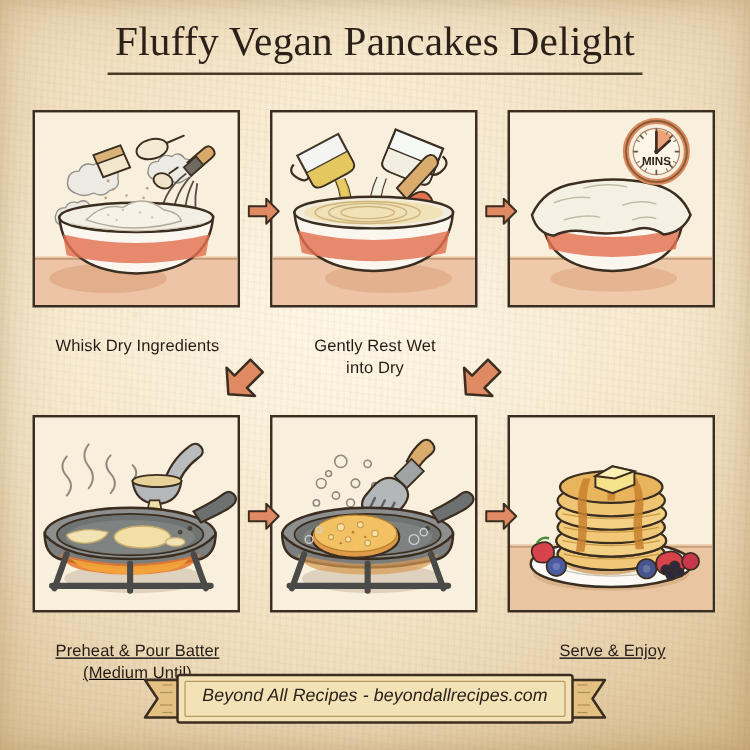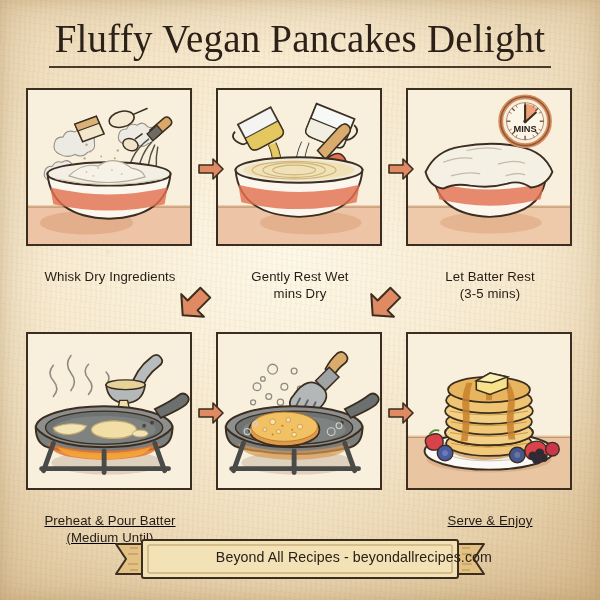--- a/index.html
+++ b/index.html
@@ -49,21 +49,21 @@
   
   .title-wrap {
     position: absolute;
     top: 16px; left: 0; right: 0;
     text-align: center;
     z-index: 4;
   }
   .title {
     display: inline-block;
     font-family: "Liberation Serif", serif;
-    font-size: 39px;
+    font-size: 33px;
     letter-spacing: 0.2px;
     color: #2b2118;
     padding: 0 6px 5px 6px;
     border-bottom: 2px solid #4a3a2a;
     white-space: nowrap;
   }
 
   
   .grid {
     position: absolute;
@@ -128,25 +128,26 @@
     transform: translateX(-50%);
     bottom: 18px;
     width: 384px;
     height: 46px;
     z-index: 6;
   }
   .ribbon-text {
     position: absolute;
     left: 0; right: 0;
     top: 13px;
-    text-align: right;
+    text-align: center;
     font-size: 14.2px;
     color: #2a2018;
     letter-spacing: 0.1px;
     white-space: nowrap;
+    font-style: italic;
   }
 </style>
 </head>
 <body>
 
 <div id="poster">
 
   <div class="title-wrap">
     <div class="title">Fluffy Vegan Pancakes Delight</div>
   </div>
@@ -275,21 +276,21 @@
                 <ellipse cx="78" cy="82" rx="22" ry="5"></ellipse>
                 <ellipse cx="78" cy="82" rx="32" ry="7.5"></ellipse>
                 <ellipse cx="78" cy="82" rx="43" ry="9"></ellipse>
               </g>
               <path d="M21 97 q62 15 124 0 q-1.5 10 -3 18 q-59 14 -118 0 q-1.6 -8 -3 -18 z" fill="#e2704f" opacity="0.82"></path>
             </g>
           </svg>
         </div>
         <div class="caption">
           <span>Gently Rest Wet</span>
-          <span class="l2">mins Dry</span>
+          <span class="l2">into Dry</span>
         </div>
       </div>
 
       <div class="cell">
         <div class="frame">
           <svg class="art" viewBox="0 0 166 158">
             <rect x="0" y="0" width="166" height="158" fill="#f8f0dd"></rect>
             <rect x="0" y="118" width="166" height="40" fill="#e3a378" opacity="0.5"></rect>
             <path d="M0 120 L166 120" stroke="#9c7047" stroke-width="1" opacity="0.7"></path>
             <ellipse cx="85" cy="136" rx="52" ry="11" fill="#cf8358" opacity="0.3"></ellipse>
@@ -340,24 +341,20 @@
                   <path d="M-16.5 9.5 L-13.8 8"></path>
                 <path d="M-16.5 -9.5 L-13.8 -8"></path>
                   <path d="M-9.5 -16.5 L-8 -13.8"></path>
               </g>
               <path d="M0 1 L0 -16" stroke="#3b2e21" stroke-width="2.2" stroke-linecap="round"></path>
               <path d="M0 1 L11 -9" stroke="#3b2e21" stroke-width="2.2" stroke-linecap="round"></path>
               <circle cx="0" cy="0" r="1.8" fill="#3b2e21"></circle>
               <text x="0" y="11" text-anchor="middle" font-family="Liberation Sans, sans-serif" font-size="9.5" font-weight="bold" fill="#2b2118">MINS</text>
             </g>
           </svg>
-        </div>
-        <div class="caption">
-          <span>Let Batter Rest</span>
-          <span class="l2">(3-5 mins)</span>
         </div>
       </div>
 
       <svg class="arrow-h a1" viewBox="0 0 26 22">
         <path d="M1 7 h14 v-6 l10 10 l-10 10 v-6 h-14 z" fill="#e08a63" stroke="#3b2e21" stroke-width="1.6" stroke-linejoin="round"></path>
       </svg>
       <svg class="arrow-h a2" viewBox="0 0 26 22">
         <path d="M1 7 h14 v-6 l10 10 l-10 10 v-6 h-14 z" fill="#e08a63" stroke="#3b2e21" stroke-width="1.6" stroke-linejoin="round"></path>
       </svg>
 

